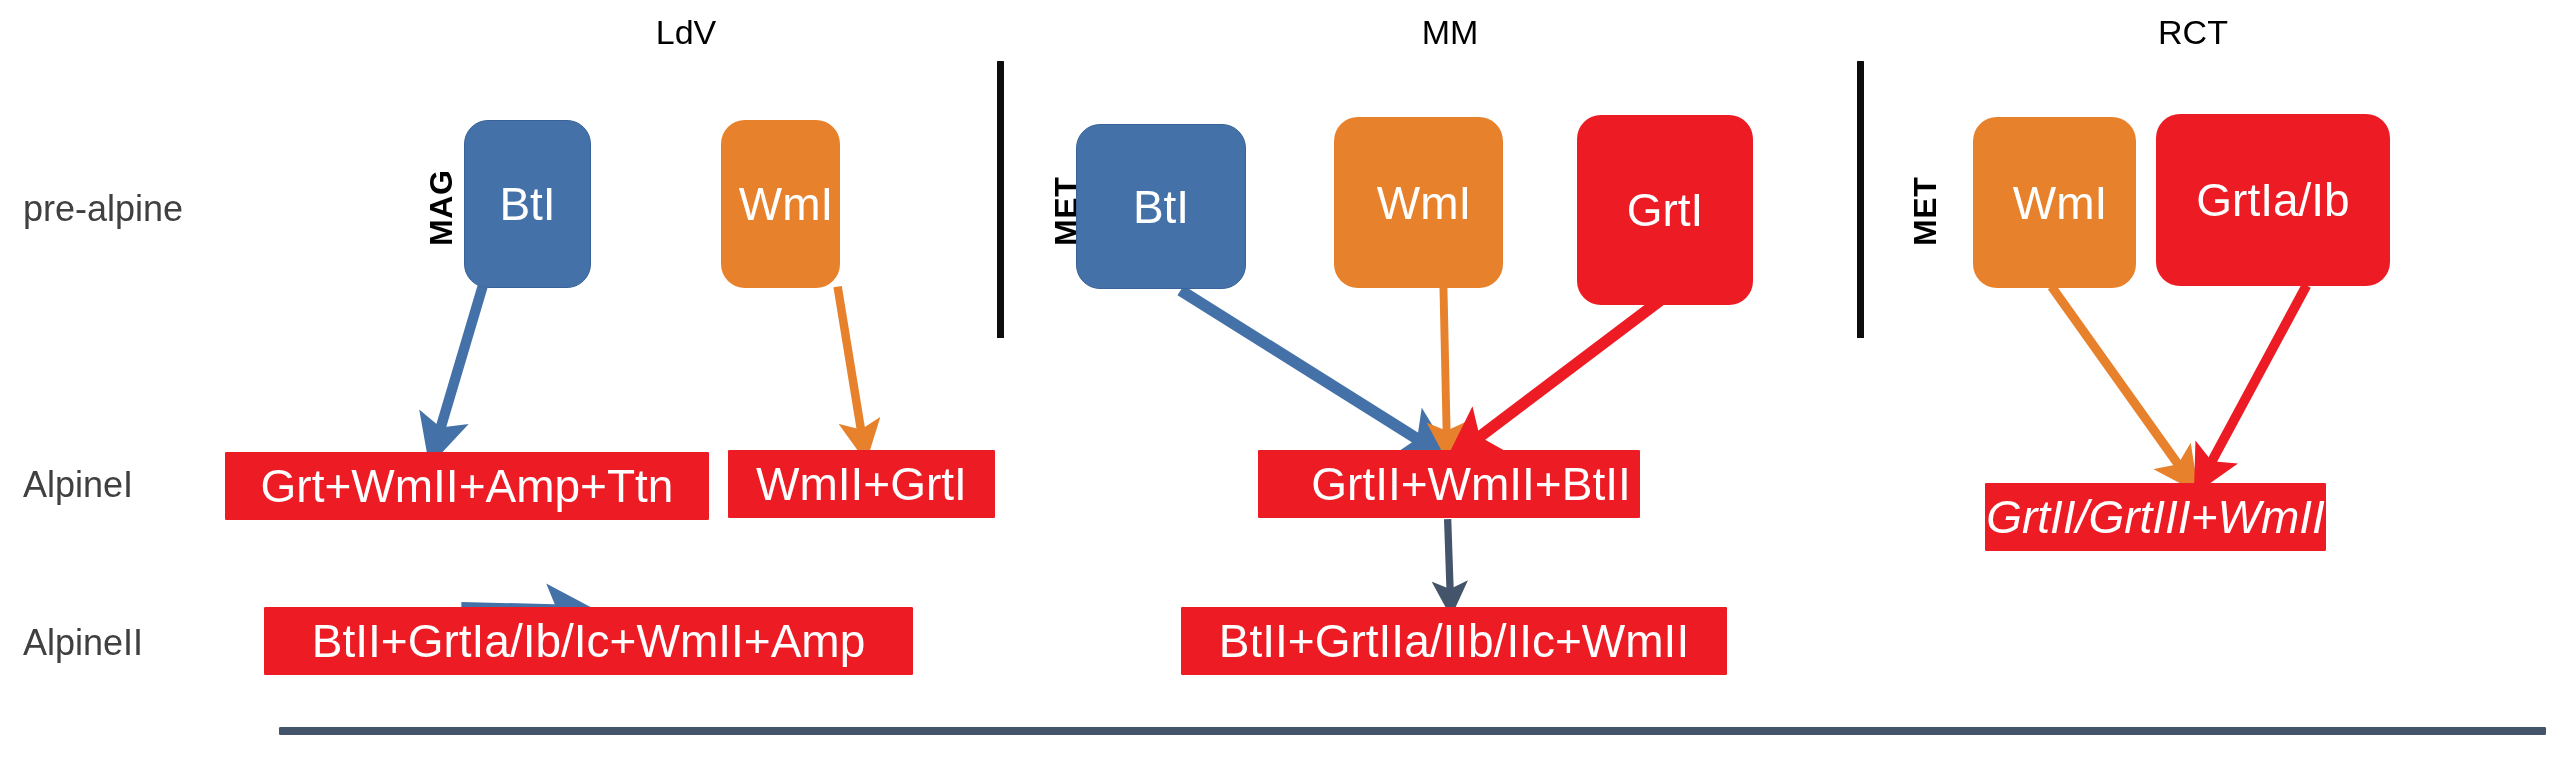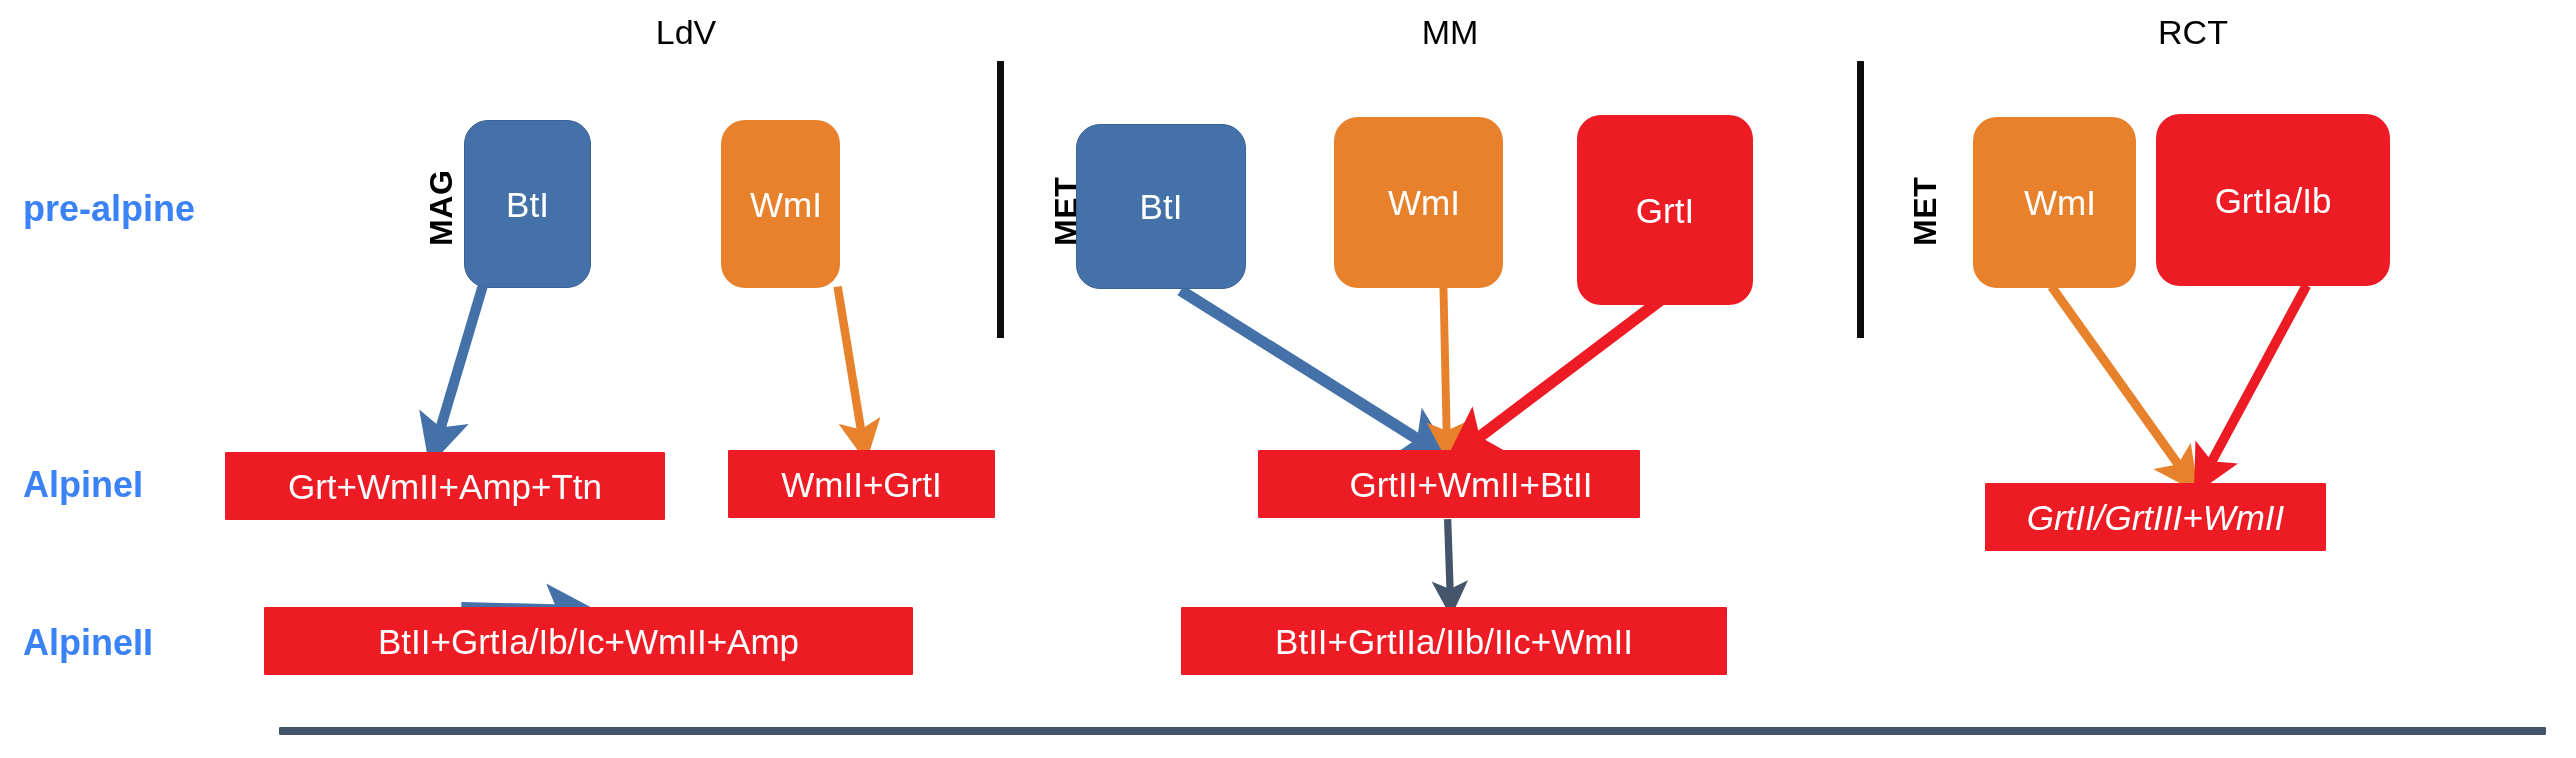--- a/index.html
+++ b/index.html
@@ -6,35 +6,35 @@
   body{width:2576px;height:759px;overflow:hidden;font-family:"Liberation Sans",sans-serif;}
   #stage{position:relative;width:2576px;height:759px;background:#fff;}
 
   #edges{position:absolute;left:0;top:0;width:2576px;height:759px;pointer-events:none;}
 
   .col-header{
     position:absolute;color:#000;font-size:34px;font-weight:400;
     text-align:center;white-space:nowrap;line-height:1;
   }
   .row-label{
-    position:absolute;color:#3b82f6;font-size:36px;font-weight:700;
+    position:absolute;color:#404040;font-size:36px;font-weight:400;
     white-space:nowrap;line-height:1;
   }
   .vlabel{
     position:absolute;color:#000;font-size:32px;font-weight:700;
     white-space:nowrap;line-height:1;
     transform-origin:0 0;transform:rotate(-90deg);
     letter-spacing:0.6px;
   }
   .divider{position:absolute;background:#0d0d0d;width:6.7px;border-radius:0.6px;}
   .baseline{position:absolute;background:#44546a;height:8px;border-radius:1.2px;}
 
   .node{
     position:absolute;display:flex;align-items:center;justify-content:center;
-    color:#ffffff;font-size:35px;line-height:1;text-align:center;
+    color:#ffffff;font-size:46px;line-height:1;text-align:center;
     white-space:nowrap;box-sizing:border-box;
   }
   .node.rounded{border-radius:24px;}
   .node.blue{background:#4472a8;border:1.8px solid #3a639a;}
   .node.orange{background:#e8812c;padding-left:11px;}
   .node.red{background:#ed1b24;}
   .node.flat{border-radius:1.2px;}
 </style>
 </head>
 <body>
@@ -87,21 +87,21 @@
   <div class="row-label" style="left:23px;top:467px;">AlpineI</div>
   <div class="row-label" style="left:23px;top:625px;">AlpineII</div>
 
   <div class="vlabel" style="left:425px;top:246px;">MAG</div>
   <div class="vlabel" style="left:1050px;top:246px;">MET</div>
   <div class="vlabel" style="left:1909px;top:246px;">MET</div>
 
   <div class="node rounded blue" style="left:464px;top:120px;width:127px;height:168px;">BtI</div>
   <div class="node rounded orange" style="left:721px;top:120px;width:119px;height:168px;">WmI</div>
 
-  <div class="node flat red" style="left:225px;top:452px;width:440px;height:68px;">Grt+WmII+Amp+Ttn</div>
+  <div class="node flat red" style="left:225px;top:452px;width:484px;height:68px;">Grt+WmII+Amp+Ttn</div>
   <div class="node flat red" style="left:728px;top:450px;width:267px;height:68px;">WmII+GrtI</div>
 
   <div class="node flat red" style="left:264px;top:607px;width:649px;height:68px;">BtII+GrtIa/Ib/Ic+WmII+Amp</div>
 
   <div class="node rounded blue" style="left:1076px;top:124px;width:170px;height:165px;">BtI</div>
   <div class="node rounded orange" style="left:1334px;top:117px;width:169px;height:171px;">WmI</div>
   <div class="node rounded red" style="left:1577px;top:115px;width:176px;height:190px;">GrtI</div>
 
   <div class="node flat red" style="left:1258px;top:450px;width:382px;height:68px;padding-left:44px;">GrtII+WmII+BtII</div>
   <div class="node flat red" style="left:1181px;top:607px;width:546px;height:68px;">BtII+GrtIIa/IIb/IIc+WmII</div>

